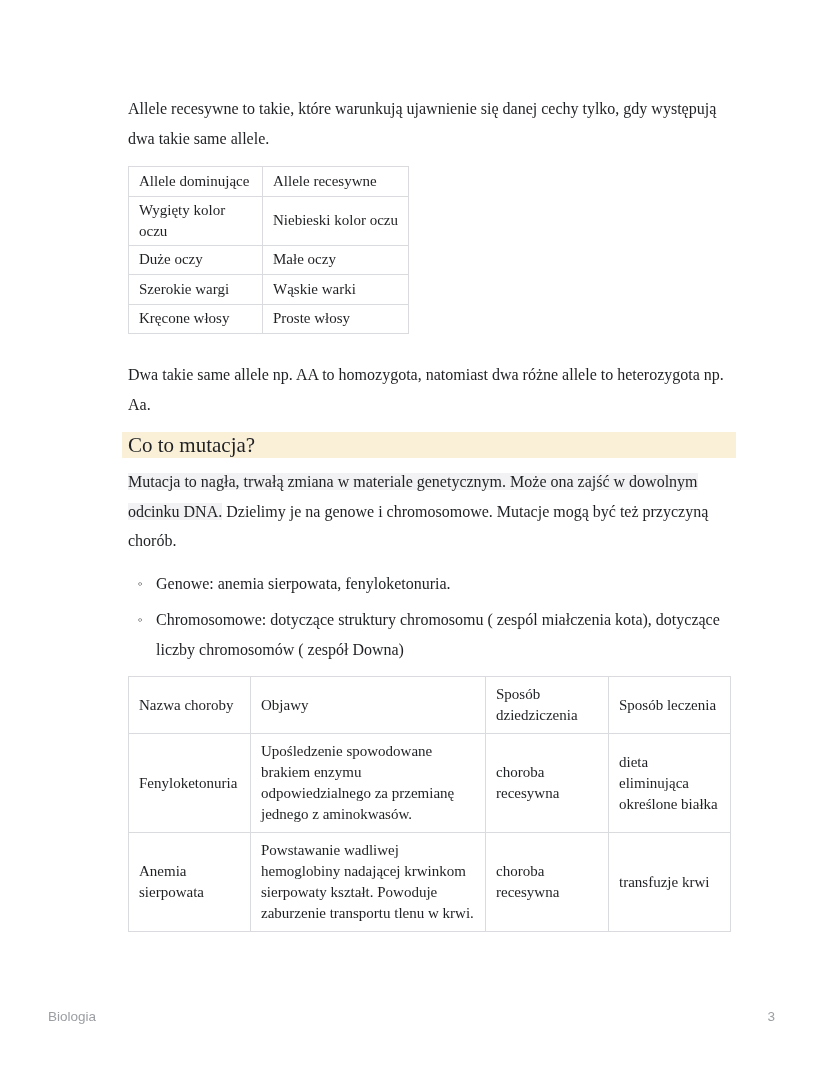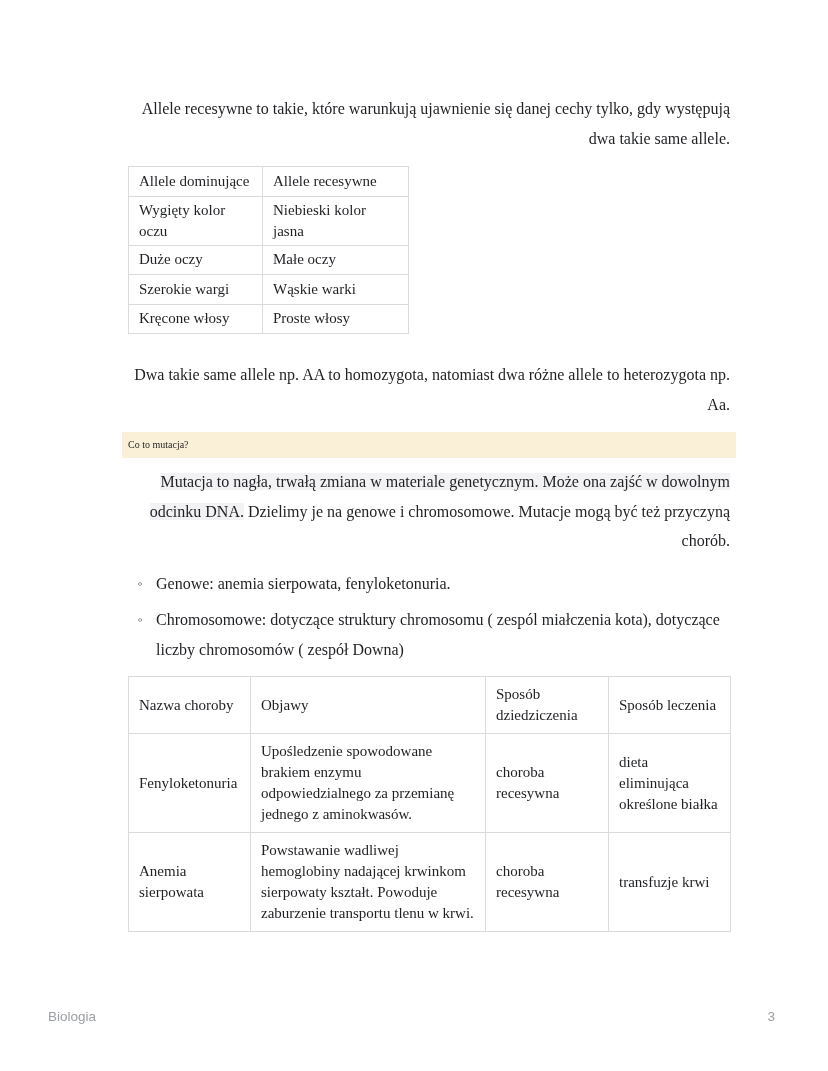--- a/index.html
+++ b/index.html
@@ -14,25 +14,24 @@
   .page-content {
     position: absolute;
     left: 128px;
     top: 94px;
     width: 602px;
   }
   p.body-text {
     font-size: 16px;
     line-height: 29.5px;
     margin-bottom: 13px;
-    text-align: right;
   }
   .hl-gray { background: #f2f2f4; }
   .heading-hl {
-    font-size: 10px;
+    font-size: 21px;
     line-height: 20px;
     background: #faf0d8;
     padding: 3px 6px;
     margin-left: -6px;
     margin-right: -6px;
     margin-top: 1px;
     margin-bottom: 9px;
   }
   table {
     border-collapse: collapse;
@@ -94,21 +93,21 @@
         <col style="width:134px">
         <col style="width:146px">
       </colgroup>
     <tbody>
       <tr>
         <th>Allele dominujące</th>
         <th>Allele recesywne</th>
       </tr>
       <tr>
         <td>Wygięty kolor oczu</td>
-        <td>Niebieski kolor jasna</td>
+        <td>Niebieski kolor oczu</td>
       </tr>
       <tr>
         <td>Duże oczy</td>
         <td>Małe oczy</td>
       </tr>
       <tr>
         <td>Szerokie wargi</td>
         <td>Wąskie warki</td>
       </tr>
       <tr>

